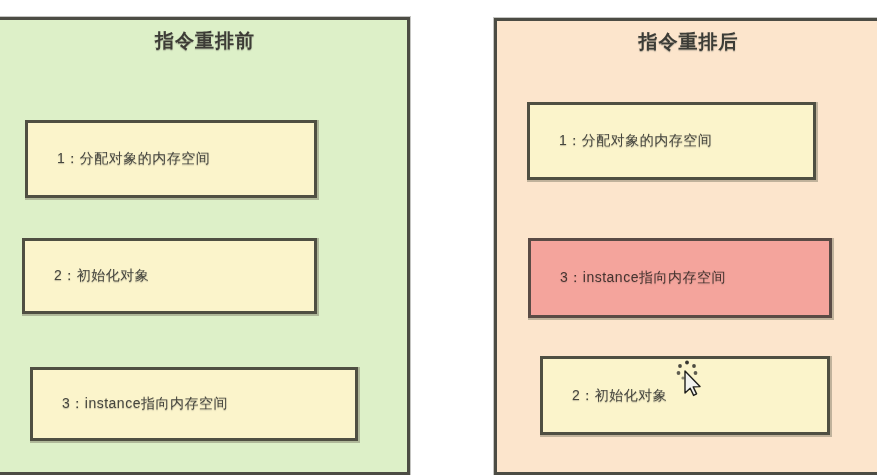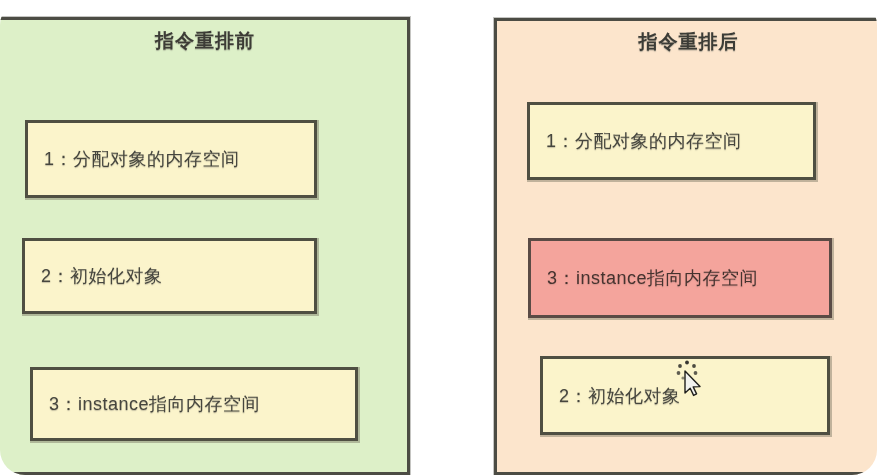--- a/index.html
+++ b/index.html
@@ -3,21 +3,21 @@
 <meta charset="utf-8">
 <style>
   html,body{margin:0;padding:0;}
   body{
     width:877px;height:475px;
     background:#ffffff;
     font-family:"Liberation Sans","DejaVu Sans",sans-serif;
     overflow:hidden;
     position:relative;
   }
-  #stage{position:relative;width:877px;height:475px;overflow:hidden;background:#fff;border-radius:25px;}
+  #stage{position:relative;width:877px;height:475px;overflow:hidden;background:#fff;}
 
   
   .panel{
     position:absolute;
     box-sizing:border-box;
     border:3px solid #4c4c44;
     box-shadow:0 0 0 1px rgba(90,90,80,.35);
   }
   .panel.left{
     left:-6px; top:17px;
@@ -53,23 +53,23 @@
     background:#fbf4cb;
     box-shadow:1px 1px 0 1px rgba(120,115,95,.45);
     display:flex;
     align-items:center;
   }
   .step-box.danger{
     background:#f4a49c;
     border-color:#5a4b45;
   }
   .step-label{
-    font-size:18px;
+    font-size:14px;
     color:#46463e;
-    padding-left:16px;
+    padding-left:29px;
     white-space:nowrap;
     letter-spacing:.5px;
     text-shadow:0 1px 1px rgba(140,135,120,.5);
     user-select:none;
   }
   .step-box.danger .step-label{
     color:#46332f;
     text-shadow:0 1px 1px rgba(180,130,125,.5);
   }
 

